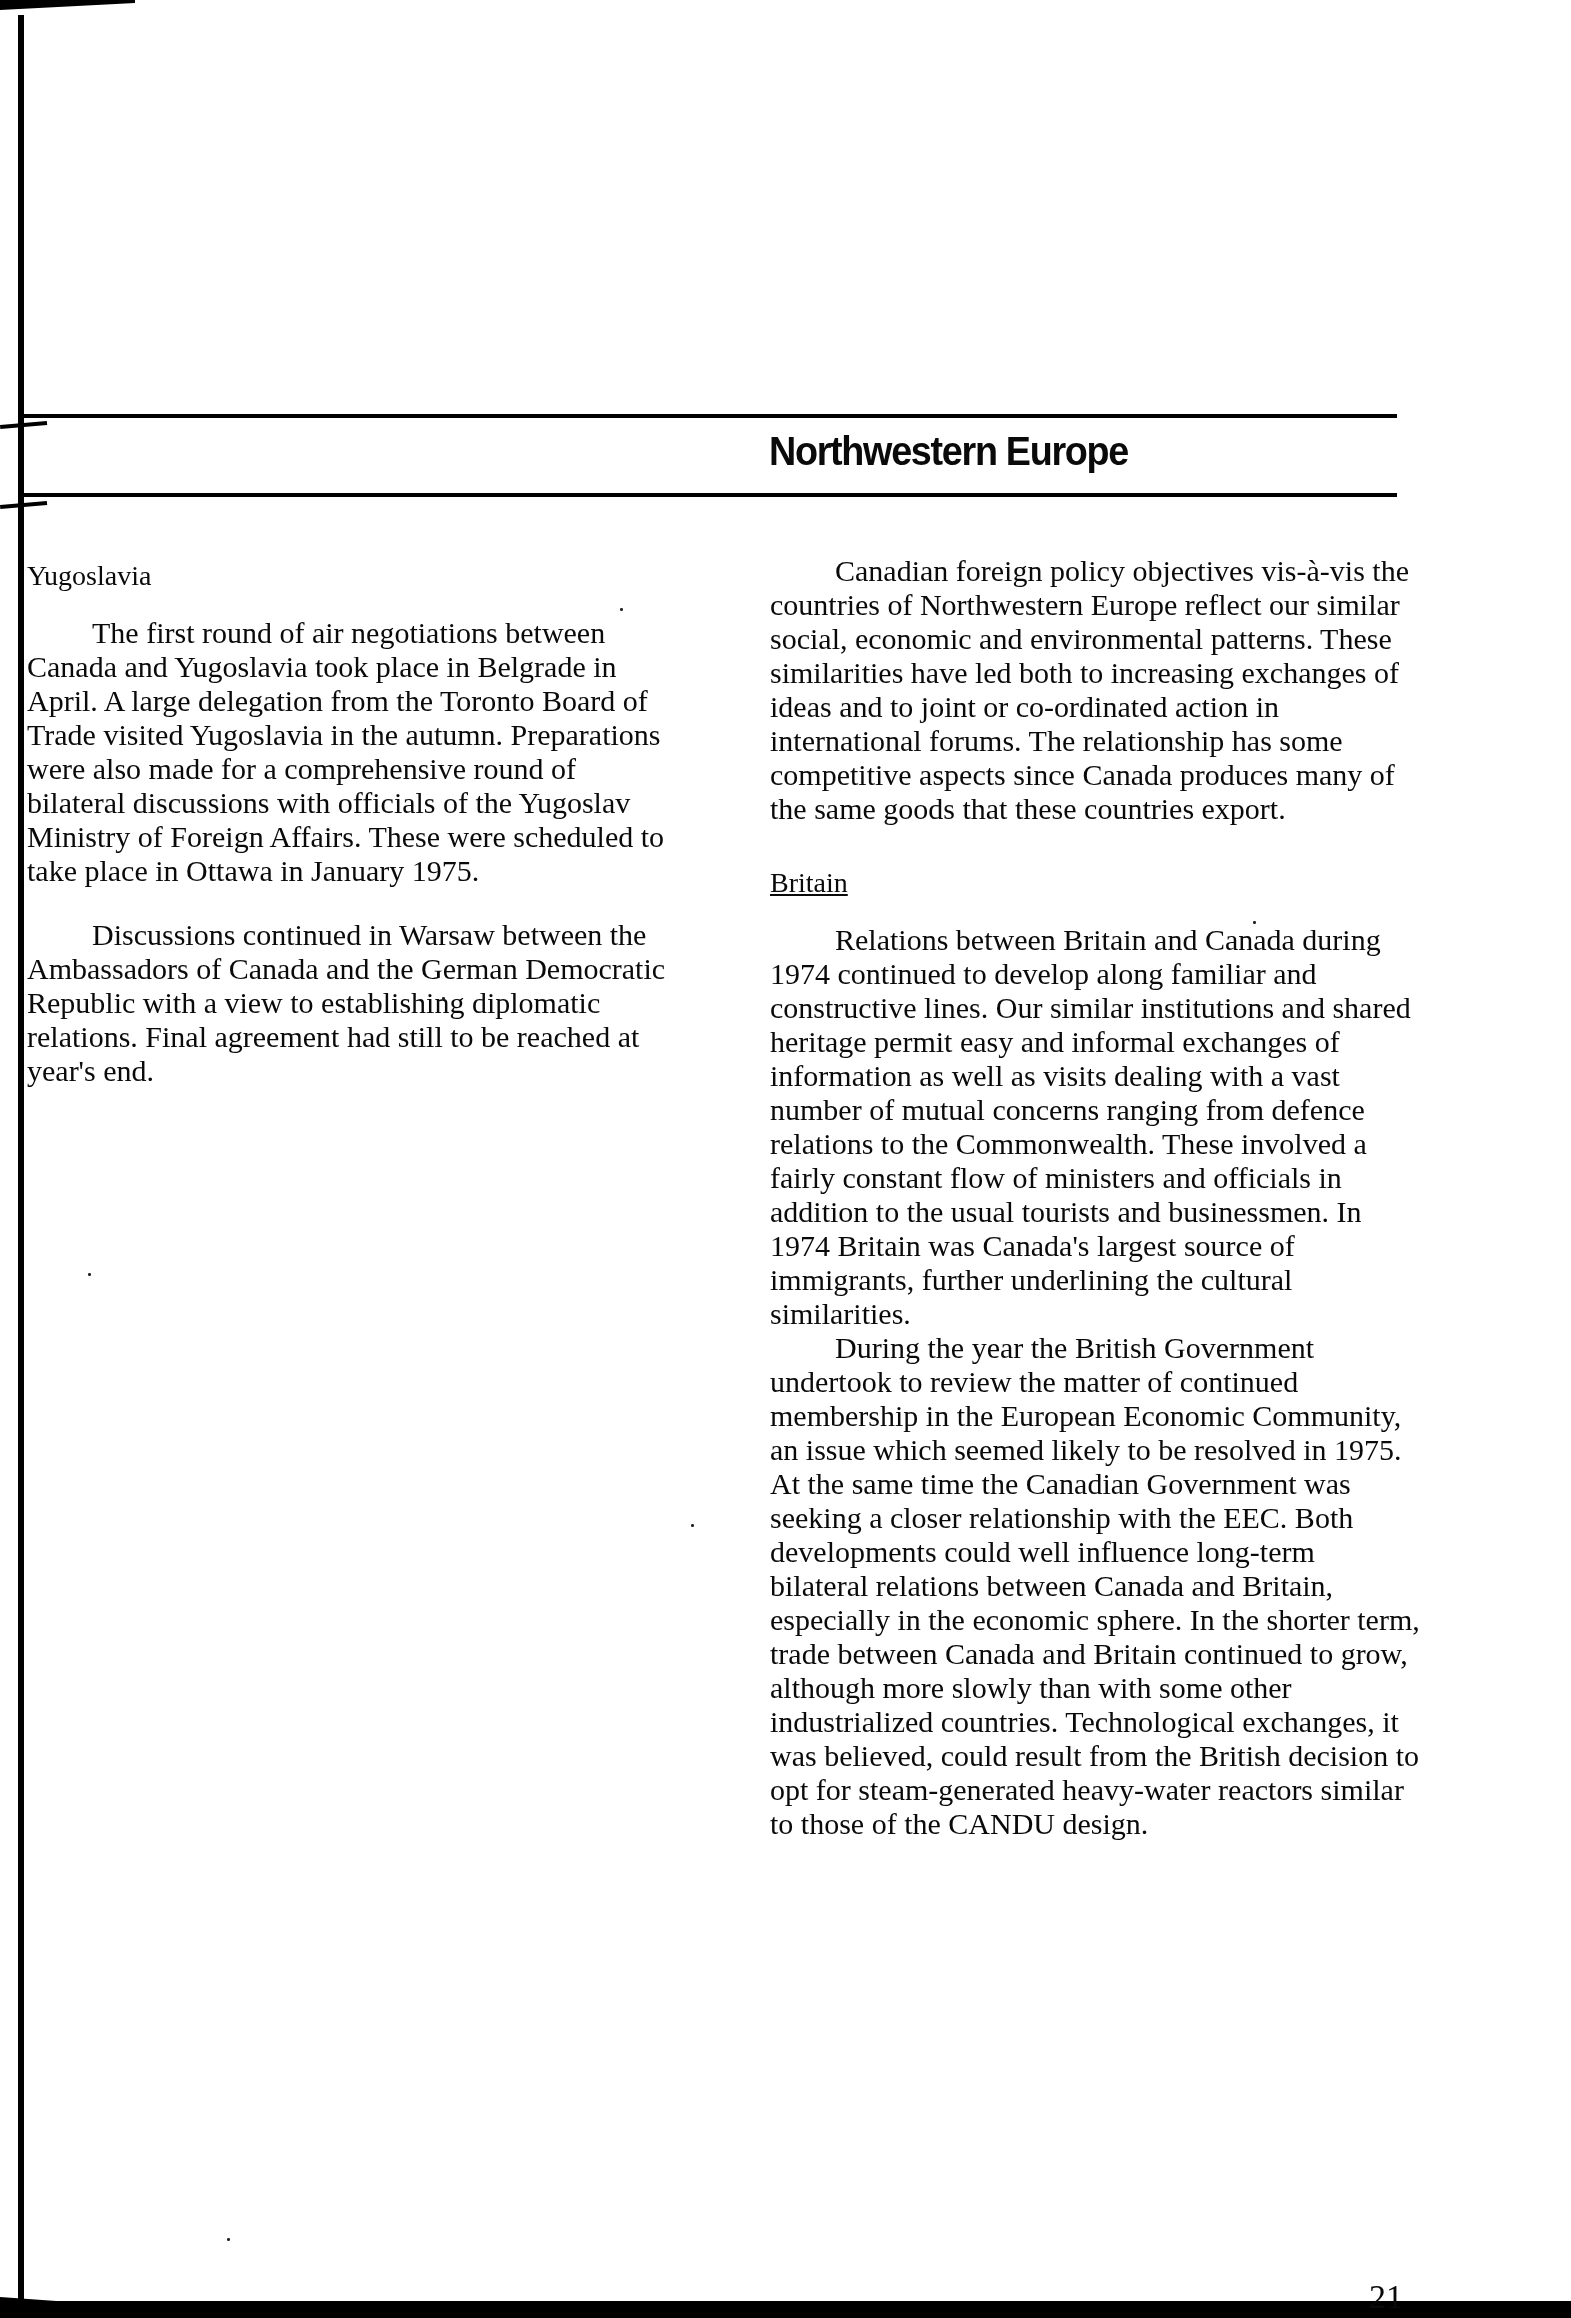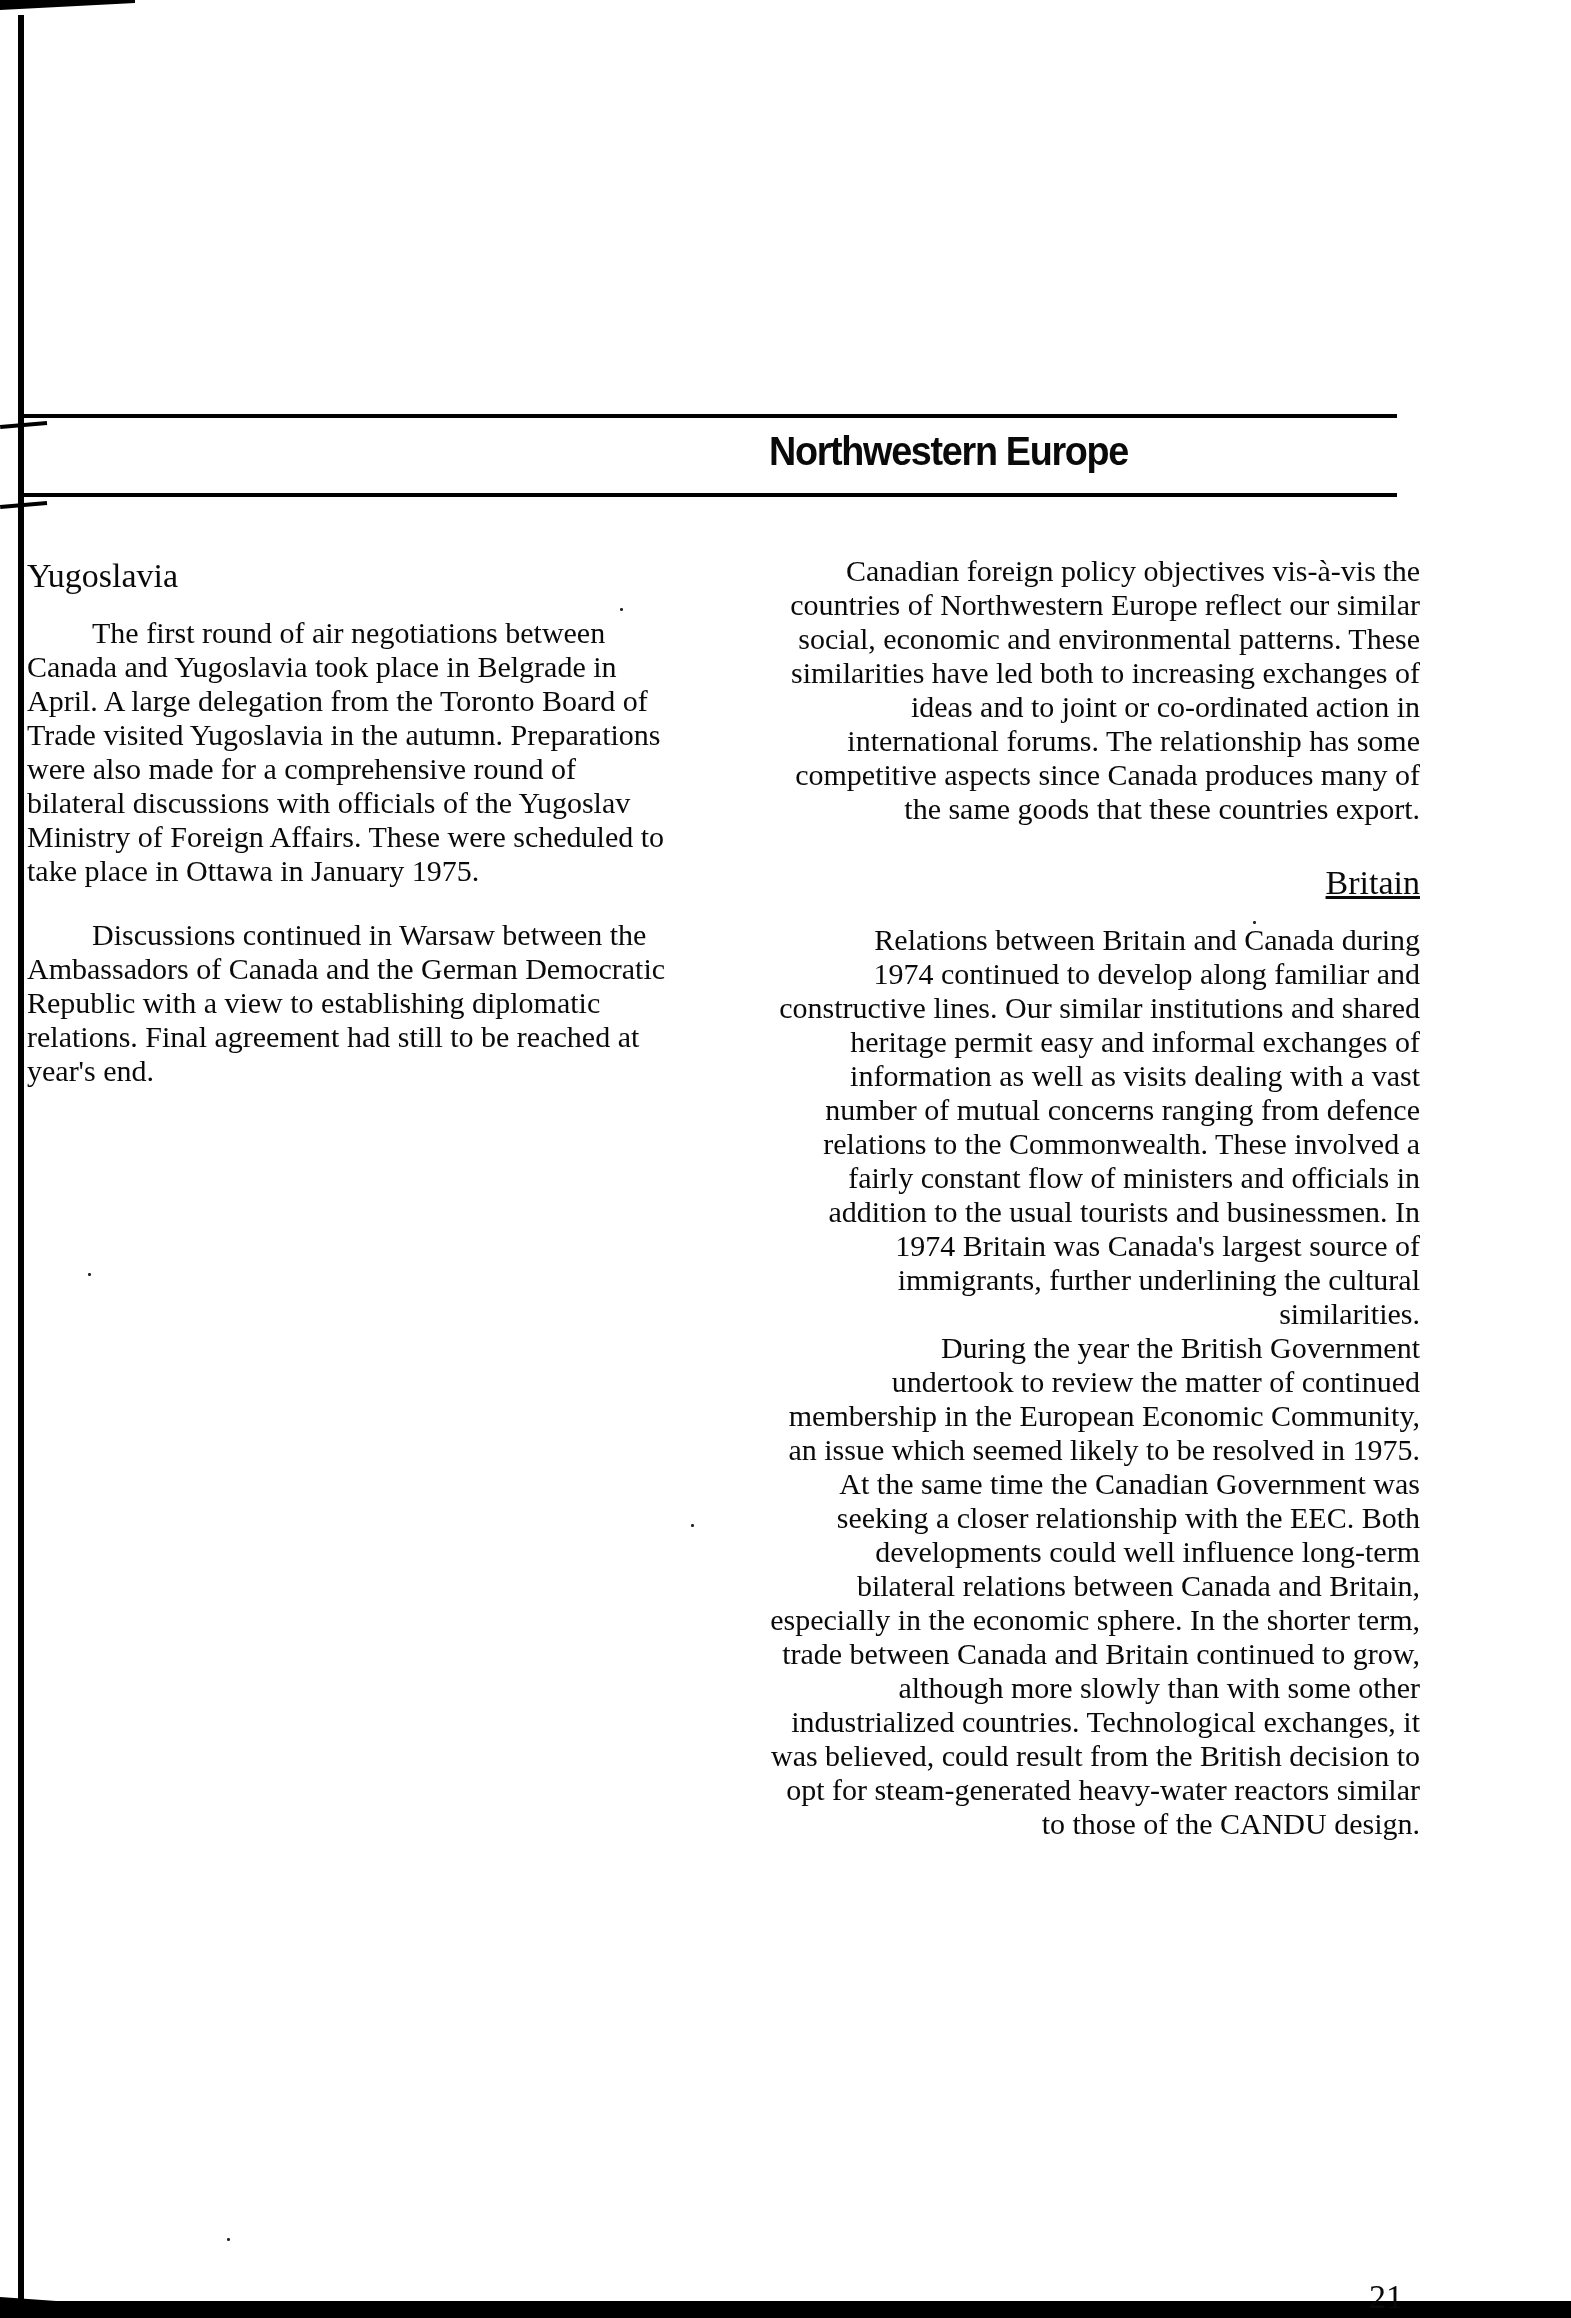--- a/index.html
+++ b/index.html
@@ -52,23 +52,23 @@
     transform: scaleX(0.92);
     transform-origin: left center;
   }
   
   .col {
     position: absolute;
     font-size: 30px;
     line-height: 34px;
   }
   .col-left { left: 27px; top: 554px; width: 650px; }
-  .col-right { left: 770px; top: 554px; width: 650px; text-align: right; }
+  .col-right { left: 770px; top: 554px; width: 650px; }
   .heading {
-    font-size: 34px;
+    font-size: 28px;
     line-height: 43px;
     font-weight: normal;
     margin: 0 0 19px 0;
   }
   .para {
     margin: 0;
     text-indent: 65px;
     white-space: pre-line;
   }
   .section-gap { height: 30px; }

